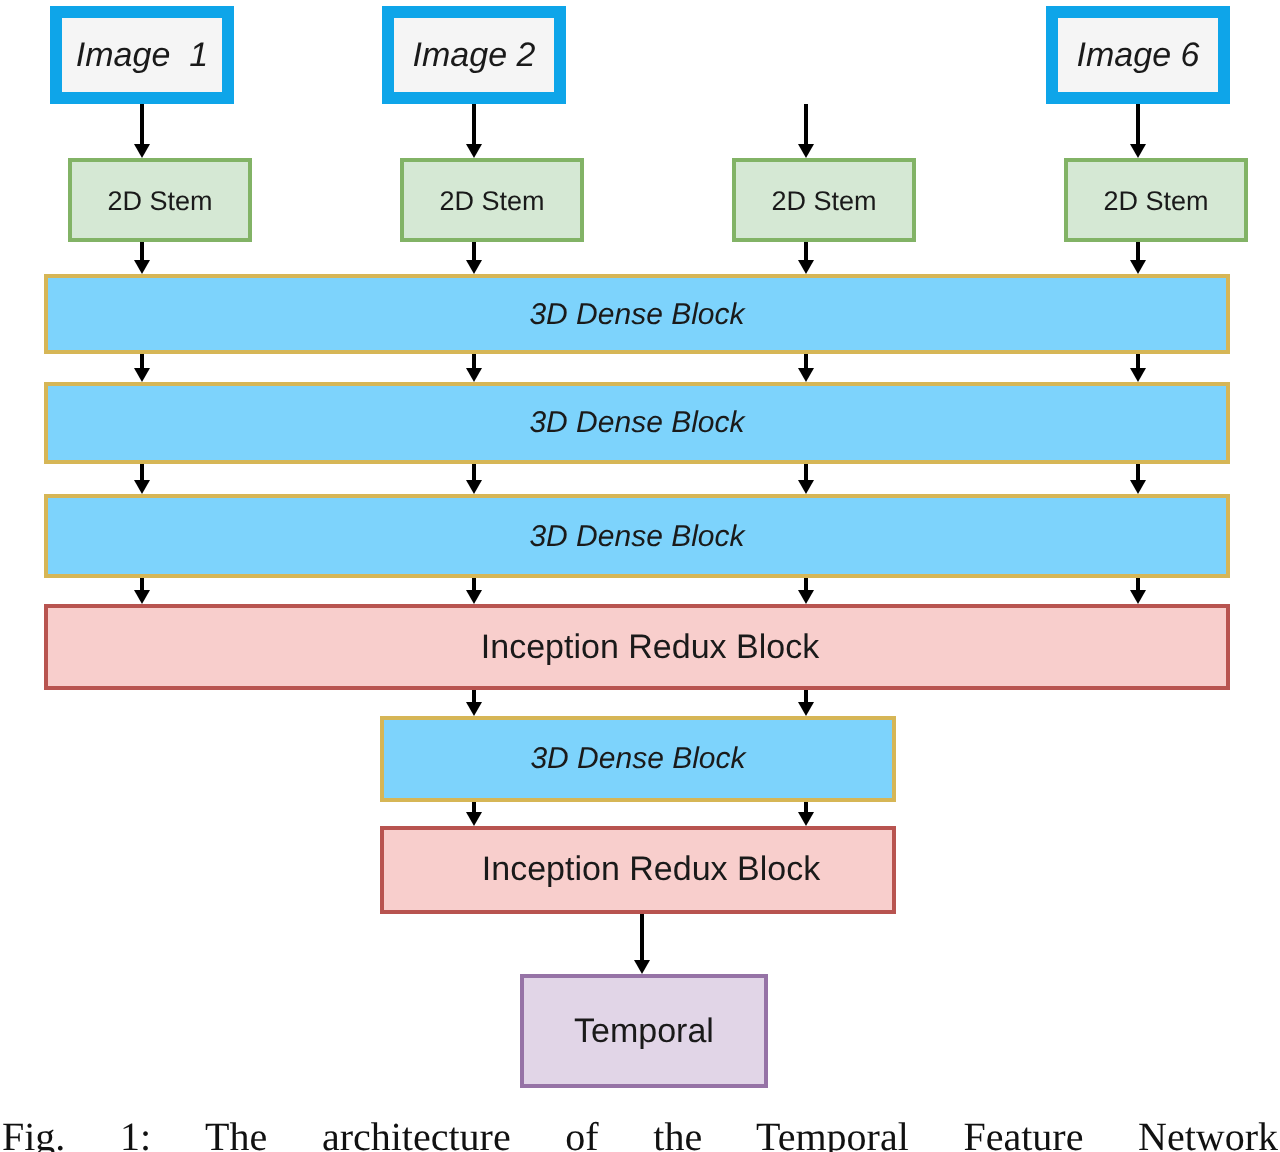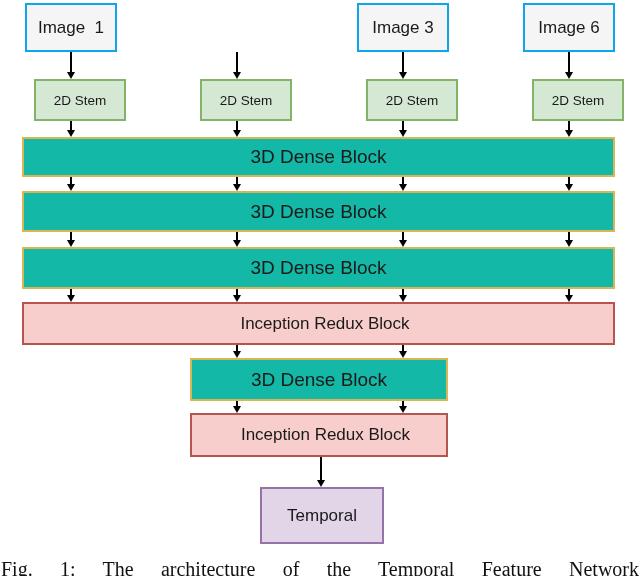--- a/index.html
+++ b/index.html
@@ -20,33 +20,35 @@
     align-items: center;
     justify-content: center;
     color: #1a1a1a;
     text-align: center;
   }
   .box span { white-space: pre; }
 
   .image-box {
     width: 92px; height: 49px; top: 3px;
     background: #f5f5f5;
-    border: 2px solid #0ea5e9;
+    border: 6px solid #0ea5e9;
     font-size: 17px;
+    font-style: italic;
   }
   .stem-box {
     width: 92px; height: 42px; top: 79px;
     background: #d5e8d4;
     border: 2px solid #82b366;
     font-size: 13.5px;
   }
   .dense {
-    background: #14b8a6;
+    background: #7dd3fc;
     border: 2px solid #d6b656;
-    font-size: 19px;
+    font-size: 15px;
+    font-style: italic;
   }
   .redux {
     background: #f8cecc;
     border: 2px solid #b85450;
     font-size: 17px;
     padding-left: 13px;
   }
   .wide { left: 22px; width: 593px; }
   .narrow { left: 190px; width: 258px; }
   .detector-box {
@@ -95,22 +97,22 @@
 </style>
 </head>
 <body>
 
 <div class="page">
   <div class="diagram">
 
     <div class="box image-box" style="left:25px">
         <span>Image  1</span>
       </div>
-    <div class="box image-box" style="left:357px">
-        <span>Image 3</span>
+    <div class="box image-box" style="left:191px">
+        <span>Image 2</span>
       </div>
     <div class="box image-box" style="left:523px">
         <span>Image 6</span>
       </div>
 
     <div class="arrow" style="left:71px;top:52px;height:27px"></div>
     <div class="arrow" style="left:237px;top:52px;height:27px"></div>
     <div class="arrow" style="left:403px;top:52px;height:27px"></div>
     <div class="arrow" style="left:569px;top:52px;height:27px"></div>
 

